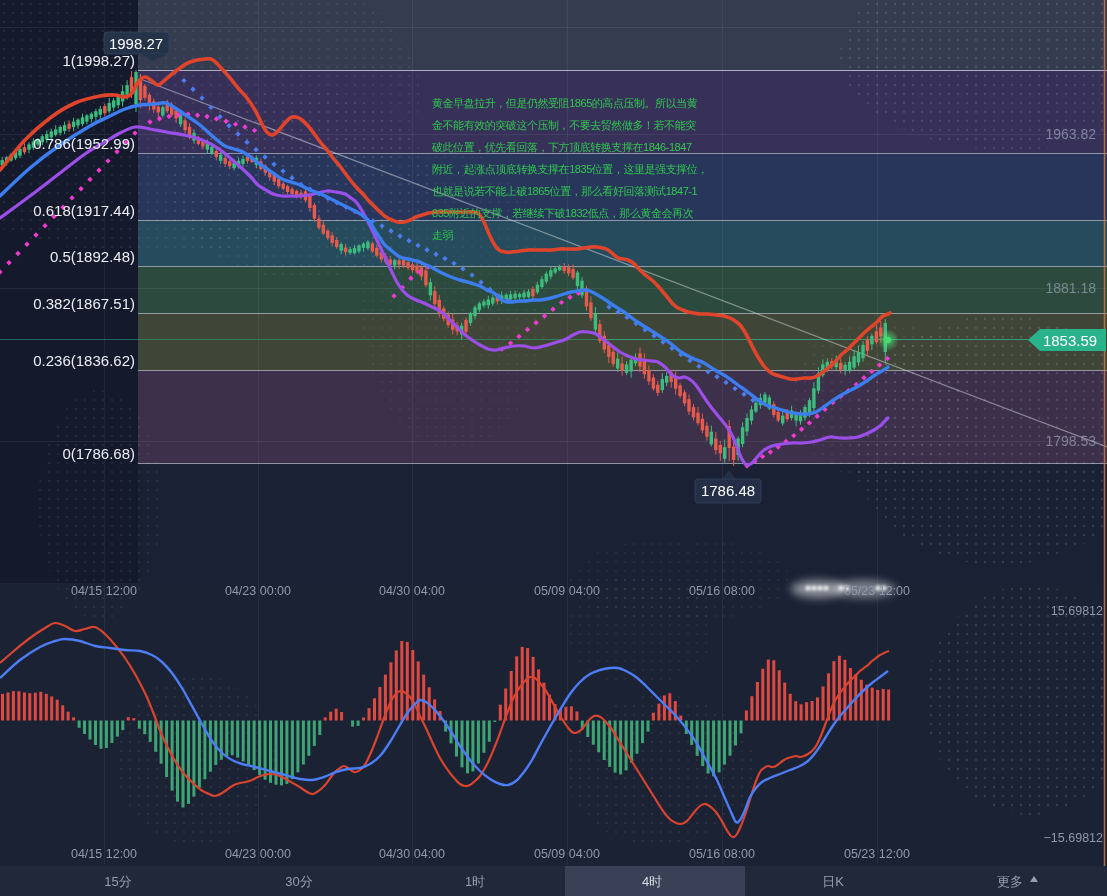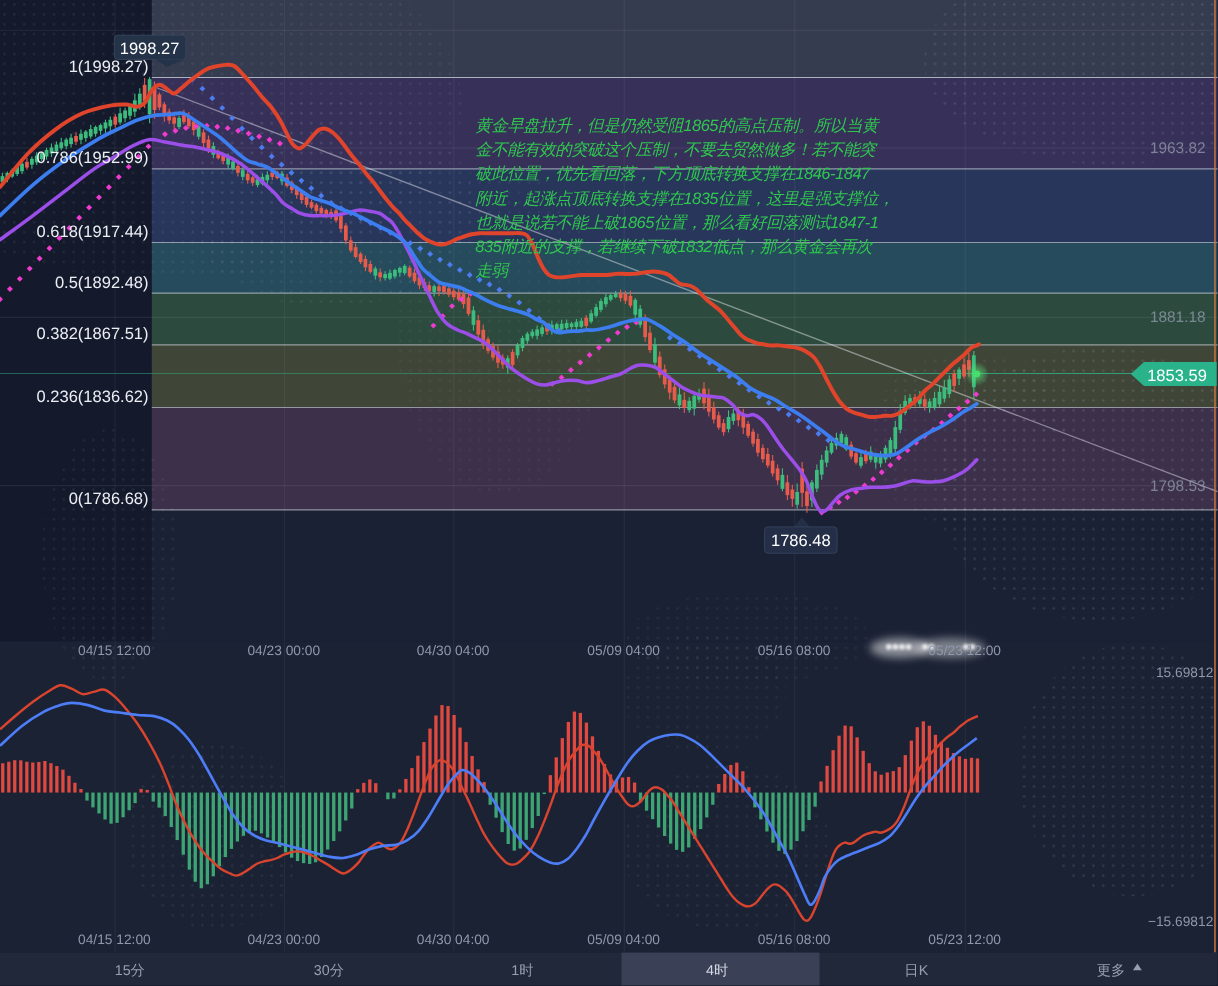--- a/index.html
+++ b/index.html
@@ -2,21 +2,21 @@
 <html><head><meta charset="utf-8">
 <style>
 html,body{margin:0;padding:0;background:#161c2e;width:1107px;height:896px;overflow:hidden;}
 *{font-family:"Liberation Sans", sans-serif;}
 .fibl{fill:#eceef4;font-size:15px;}
 .axl{fill:#8f98ac;font-size:12.5px;}
 .prl{fill:#98a0b2;font-size:14px;opacity:0.72;}
 .small{fill:#8f97a9;font-size:12.5px;}
 .tt{fill:#ffffff;font-size:15px;}
 .tab{fill:#969eb0;font-size:13px;}
-#annot{position:absolute;left:432px;top:104px;color:#2fc84e;font-size:15px;line-height:22px;white-space:nowrap;letter-spacing:-0.45px;font-style:italic;}
+#annot{position:absolute;left:432px;top:92px;color:#2fc84e;font-size:11px;line-height:22px;white-space:nowrap;letter-spacing:-0.45px;}
 </style></head>
 <body>
 <svg width="1107" height="896">
 <defs>
 <pattern id="dm" width="9" height="9" patternUnits="userSpaceOnUse">
   <circle cx="4" cy="4" r="1.1" fill="#aab4c8" opacity="0.11"></circle>
 </pattern>
 <pattern id="dm2" width="9" height="9" patternUnits="userSpaceOnUse">
   <circle cx="4" cy="4" r="1.15" fill="#aab4c8" opacity="0.18"></circle>
 </pattern>

